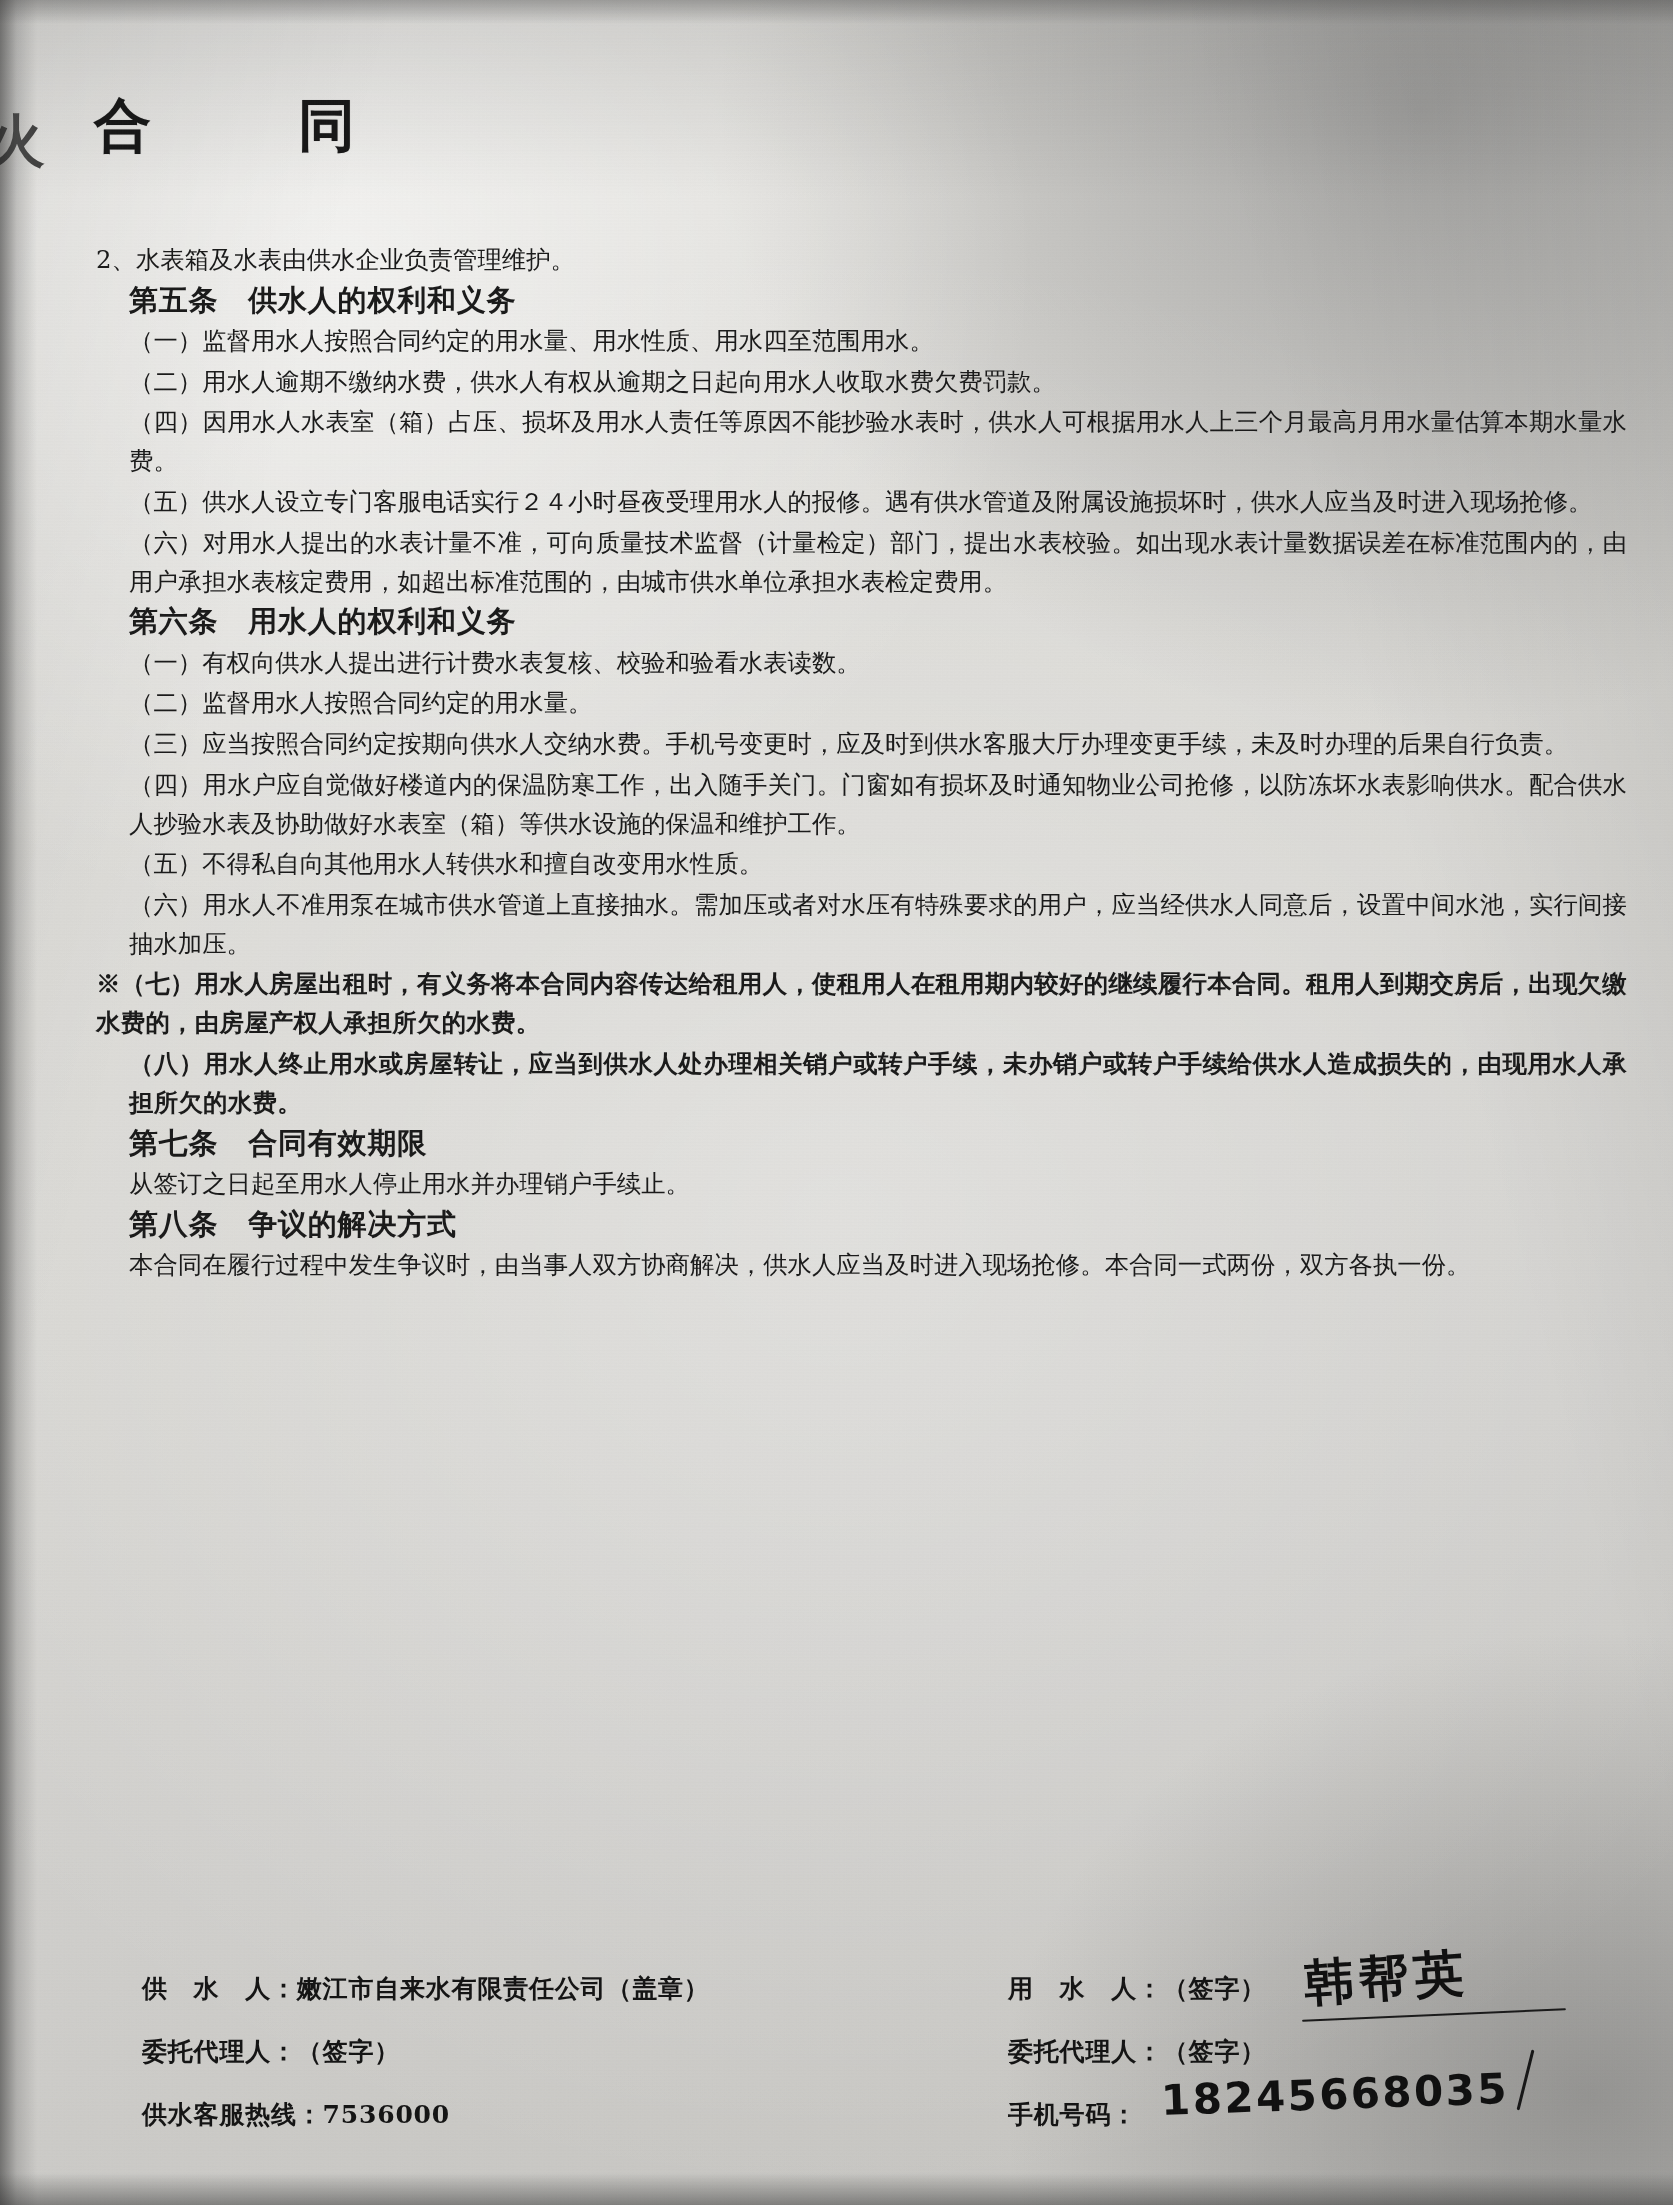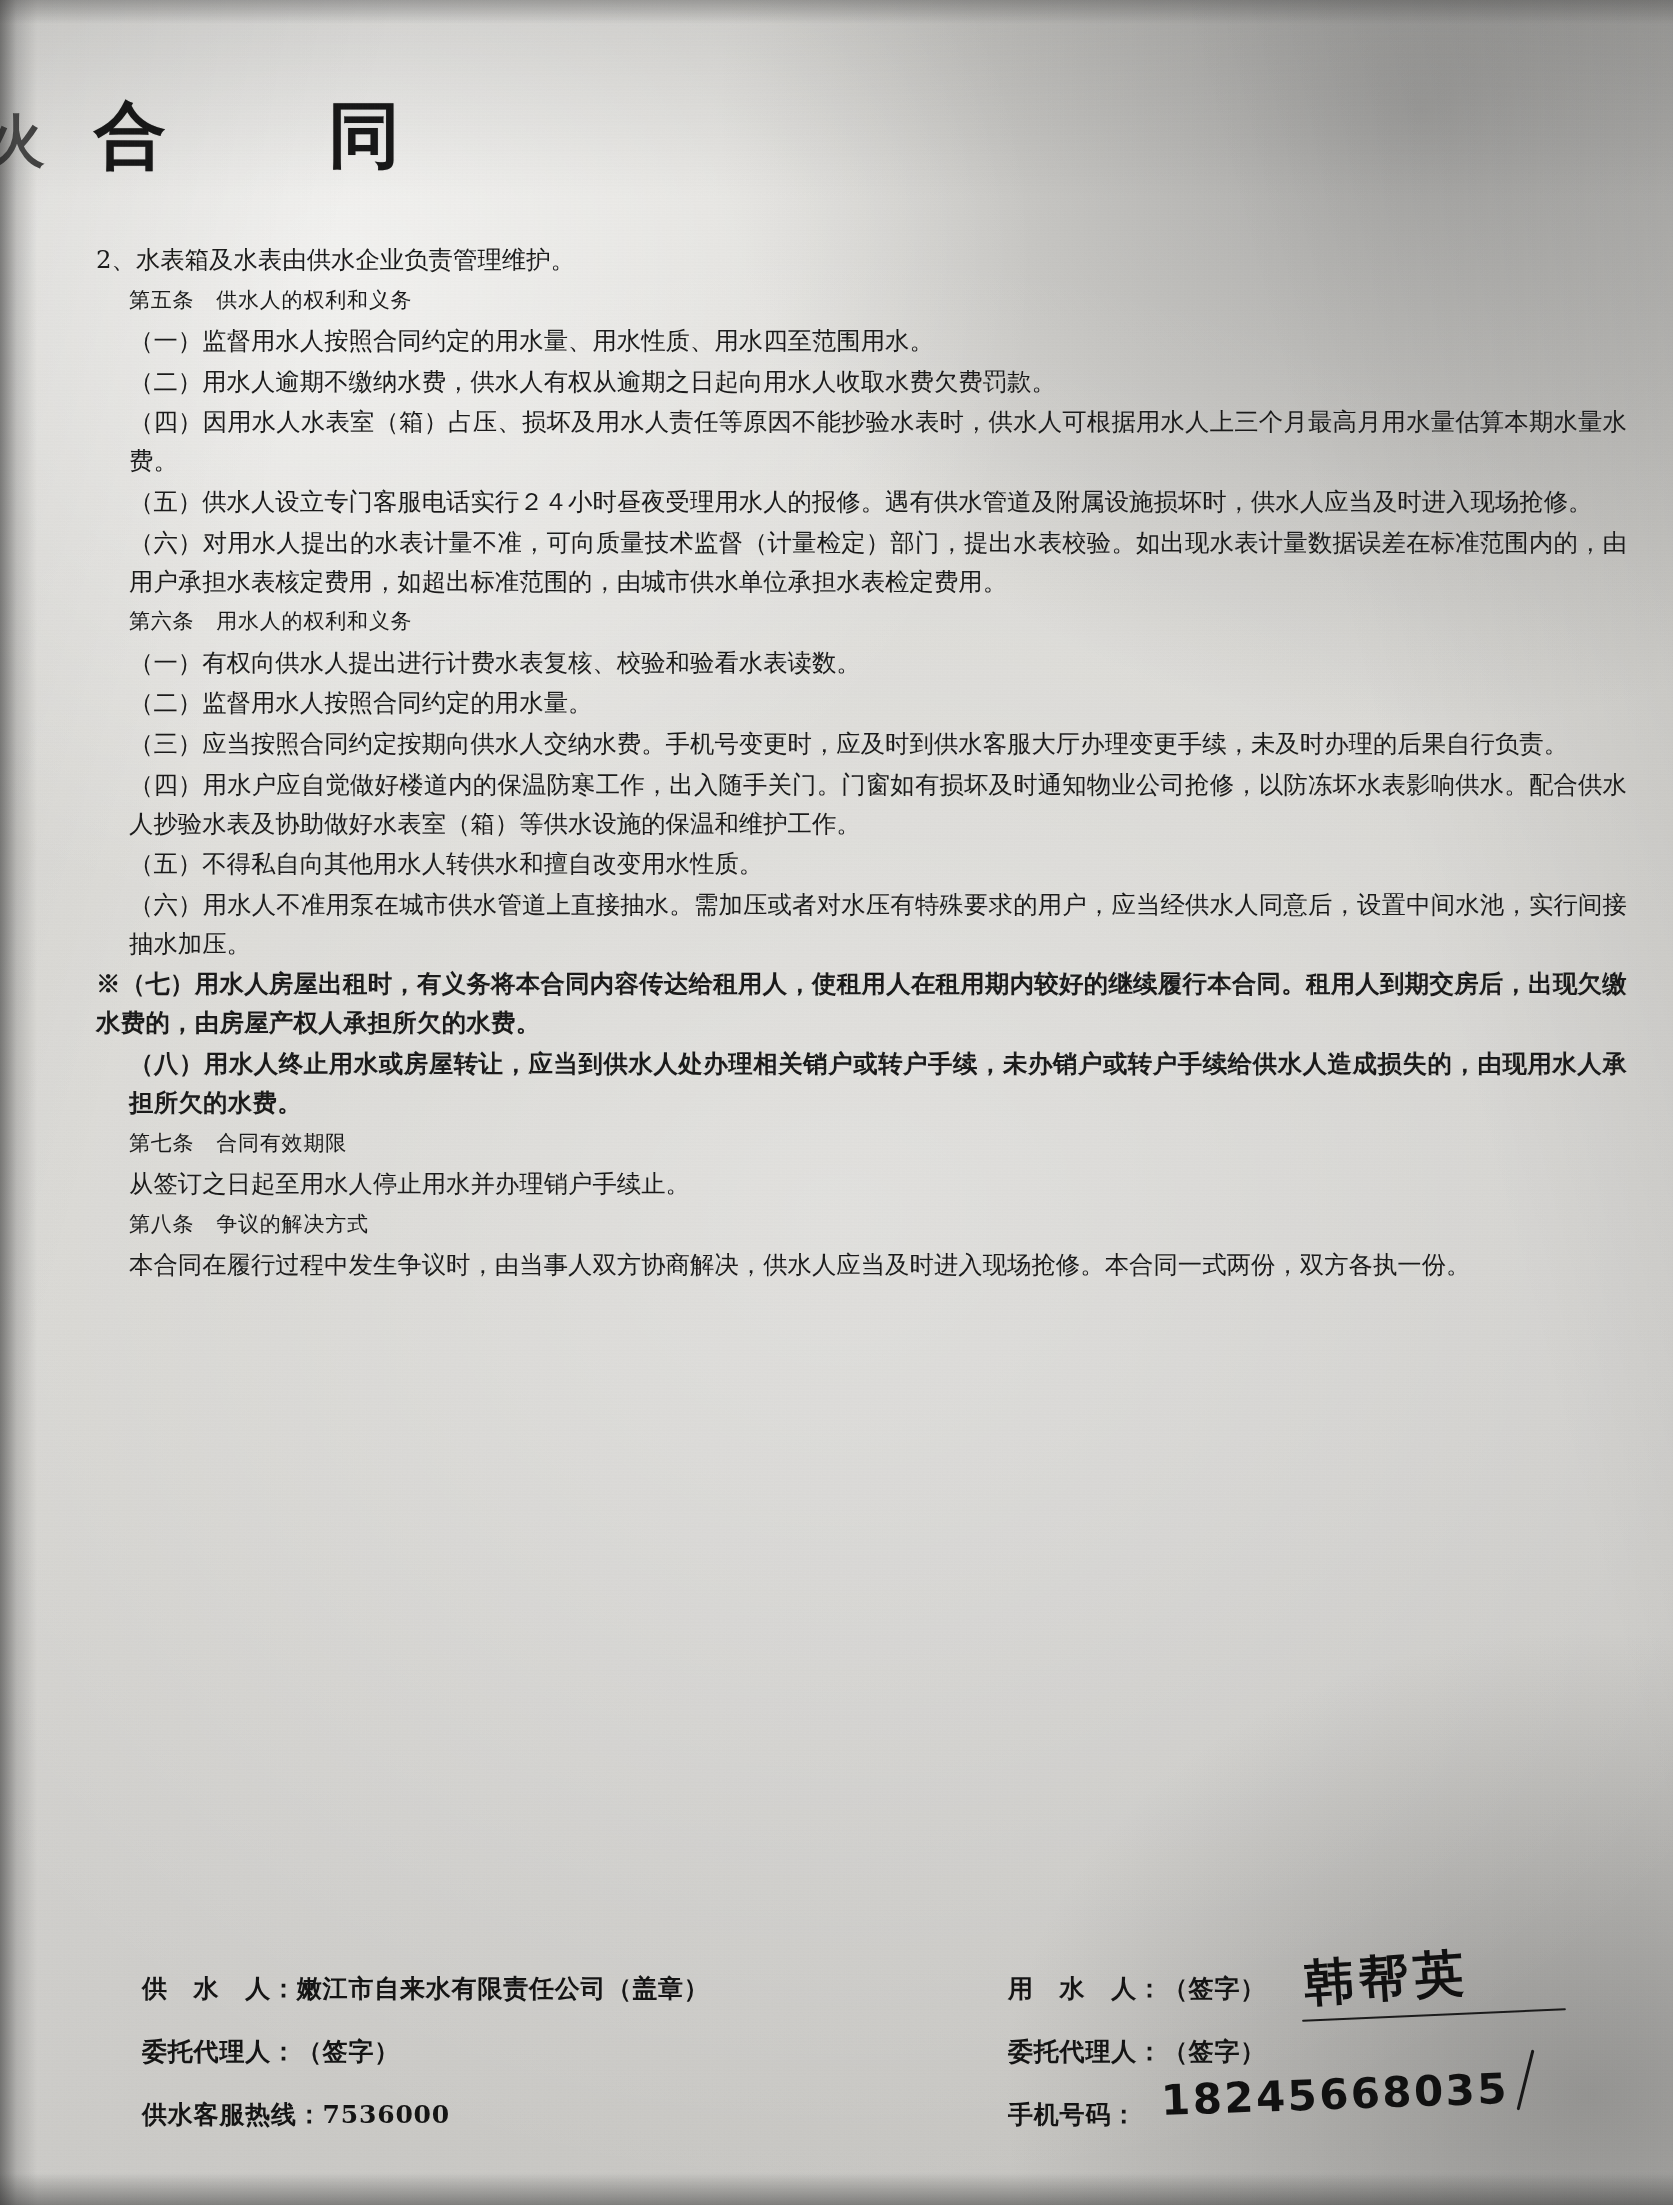--- a/index.html
+++ b/index.html
@@ -60,21 +60,21 @@
     inset: 0;
     color: #1c1c1c;
   }
 
   
   .doc-title {
     position: absolute;
     left: 94px;
     top: 88px;
     font-family: "DejaVu Serif", "Liberation Serif", serif;
-    font-size: 72px;
+    font-size: 57px;
     font-weight: 700;
     letter-spacing: 45px;
     color: #171717;
     white-space: nowrap;
     text-shadow: 0 0 0.8px rgba(0,0,0,0.4);
   }
   .title-cut {
     position: absolute;
     left: -11.2px;
     top: 104px;
@@ -96,24 +96,24 @@
     color: #1a1a1a;
     text-align: justify;
   }
   .p {
     margin: 0 0 1.6px 0;
     text-indent: 0;
   }
   .ind1 { padding-left: 61px; }
   .ind2 { padding-left: 94px; }
   .sec-head {
-    font-weight: 400;
+    font-weight: 700;
     padding-left: 94px;
     letter-spacing: 0.8px;
-    font-size: 21px;
+    font-size: 29px;
   }
   .bold-clause {
     font-weight: 700;
     letter-spacing: 0.3px;
   }
 
   
   .sig-block {
     position: absolute;
     left: 0;

